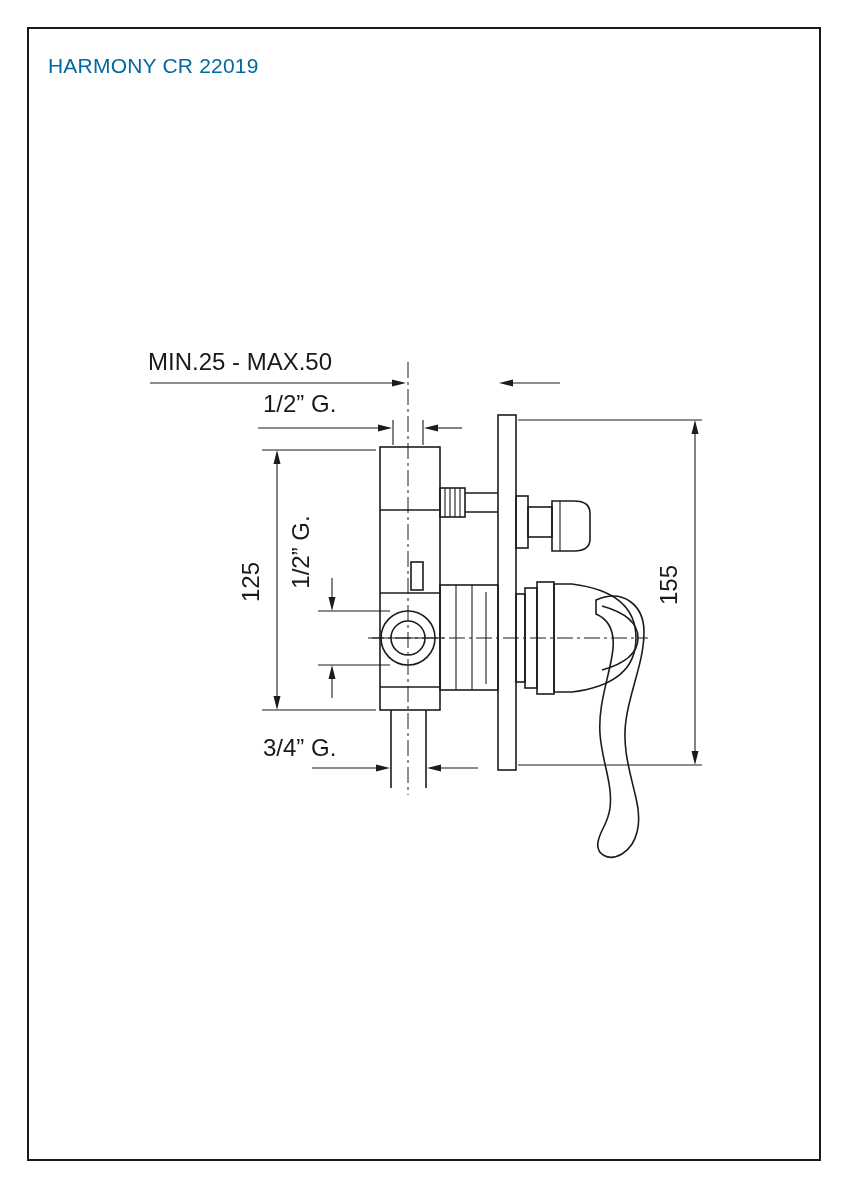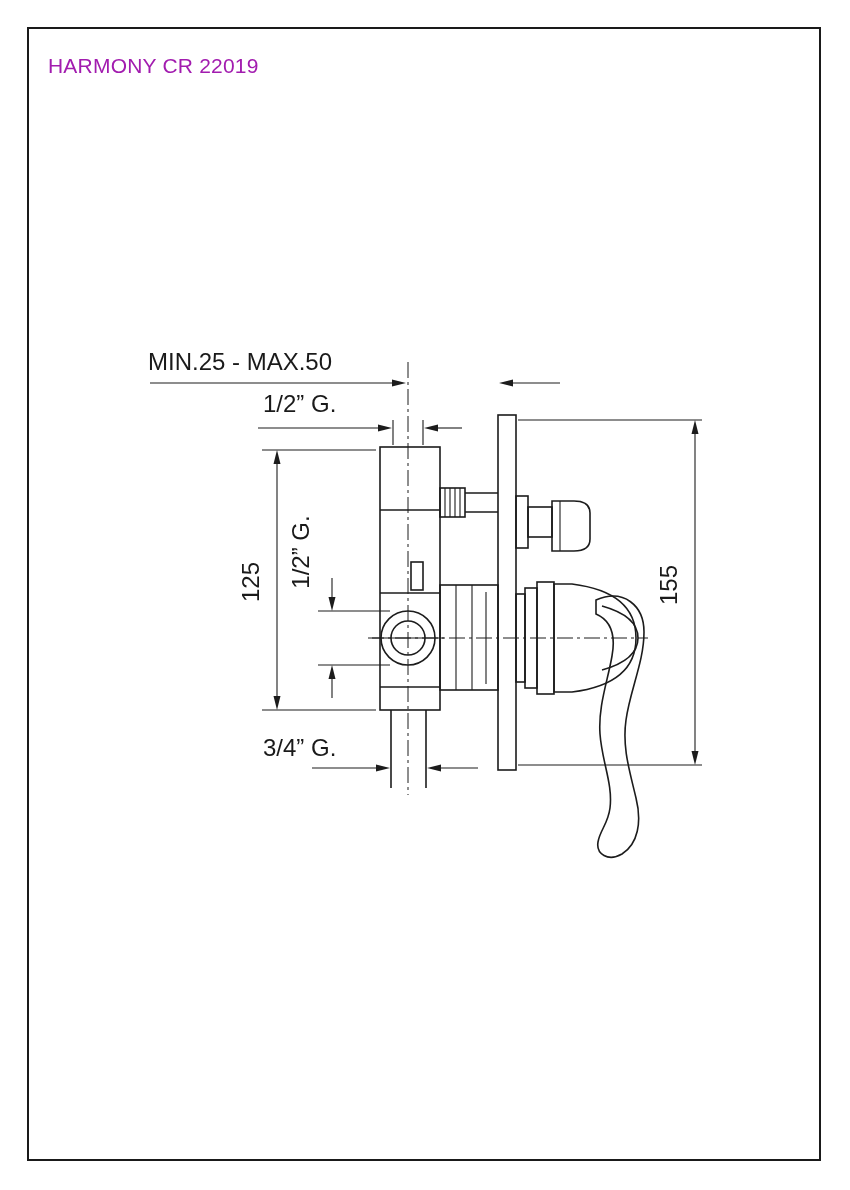--- a/index.html
+++ b/index.html
@@ -22,21 +22,21 @@
     width: 794px;
     height: 1134px;
     border: 2px solid #1a1a1a;
     box-sizing: border-box;
   }
   .title {
     position: absolute;
     left: 48px;
     top: 54px;
     font-size: 21px;
-    color: #a21caf;
+    color: #0369a1;
     letter-spacing: 0.2px;
   }
   svg.drawing {
     position: absolute;
     left: 0;
     top: 0;
   }
   svg.drawing text {
     font-family: "Liberation Sans", sans-serif;
     font-size: 24px;

